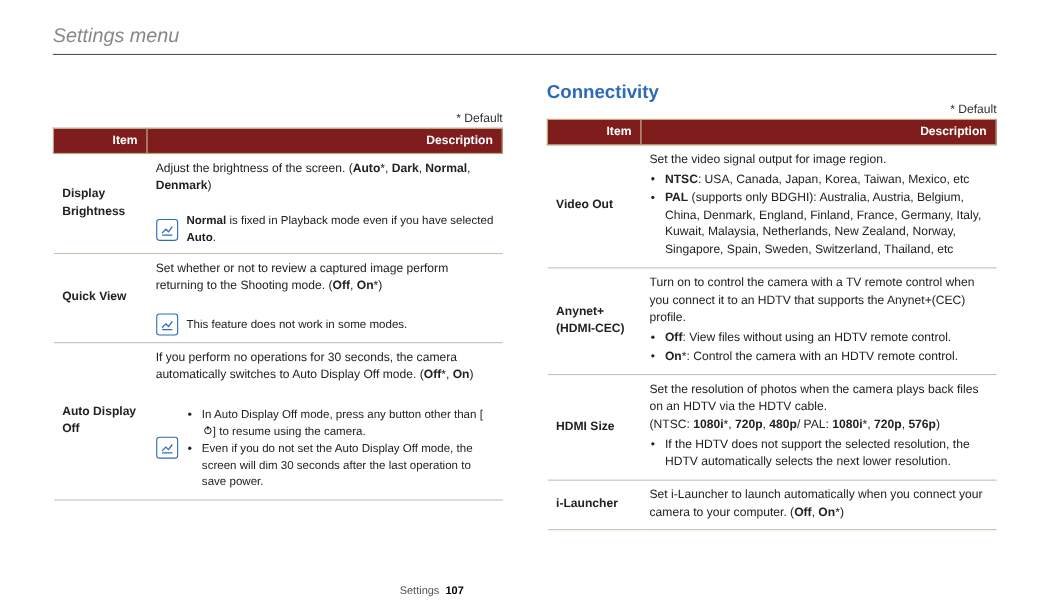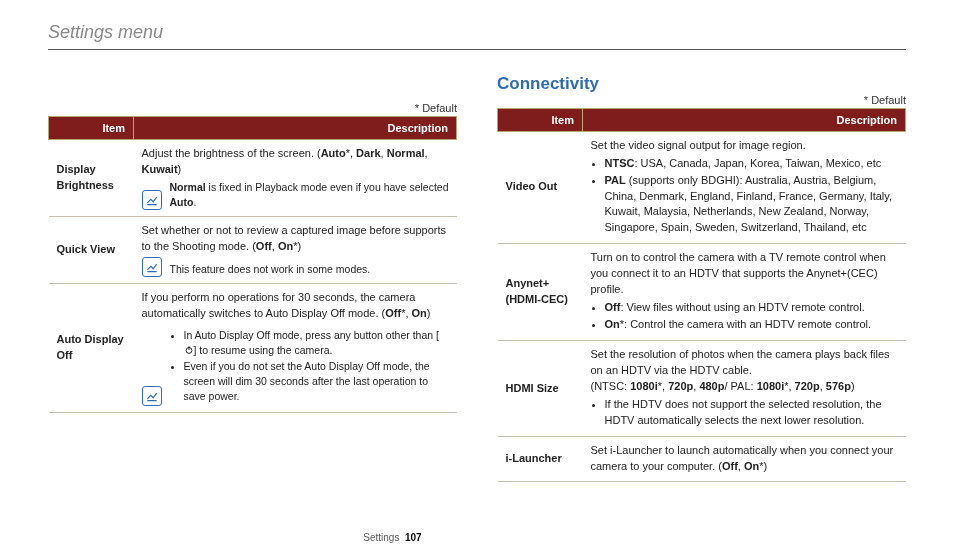--- a/index.html
+++ b/index.html
@@ -67,23 +67,23 @@
     vertical-align: top;
     line-height: 1.45;
   }
   table.settings td.item {
     font-weight: 700;
     vertical-align: middle;
     width: 85px;
   }
   .note-box {
     display: flex;
-    align-items: flex-end;
+    align-items: center;
     gap: 8px;
-    margin-top: 2px;
+    margin-top: 16px;
     font-size: 10.5px;
   }
   .note-icon {
     width: 20px;
     height: 20px;
     flex-shrink: 0;
     border: 1.5px solid #2d6bb7;
     border-radius: 3px;
     display: flex;
     align-items: center;
@@ -134,35 +134,35 @@
         <thead>
           <tr>
             <th>Item</th>
             <th>Description</th>
           </tr>
         </thead>
         <tbody>
           <tr>
             <td class="item">Display Brightness</td>
             <td>
-              <span>Adjust the brightness of the screen. (</span><b>Auto</b>*, <b>Dark</b>, <b>Normal</b>, <b>Kuwait</b><span>)</span>
+              <span>Adjust the brightness of the screen. (</span><b>Auto</b>*, <b>Dark</b>, <b>Normal</b>, <b>Denmark</b><span>)</span>
               <div class="note-box">
                 <span class="note-icon">
                   <svg viewBox="0 0 24 24">
                       <path fill="none" stroke="#2d6bb7" stroke-width="2" d="M4 17l6-6 4 4 6-8M4 20h16"></path>
                     </svg>
                 </span>
                 <span><b>Normal</b><span> is fixed in Playback mode even if you have selected </span><b>Auto</b><span>.</span></span>
               </div>
             </td>
           </tr>
           <tr>
             <td class="item">Quick View</td>
             <td>
-              <span>Set whether or not to review a captured image before supports to the Shooting mode. (</span><b>Off</b>, <b>On</b><span>*)</span>
+              <span>Set whether or not to review a captured image perform returning to the Shooting mode. (</span><b>Off</b>, <b>On</b><span>*)</span>
               <div class="note-box">
                 <span class="note-icon">
                   <svg viewBox="0 0 24 24">
                       <path fill="none" stroke="#2d6bb7" stroke-width="2" d="M4 17l6-6 4 4 6-8M4 20h16"></path>
                     </svg>
                 </span>
                 <span>This feature does not work in some modes.</span>
               </div>
             </td>
           </tr>

